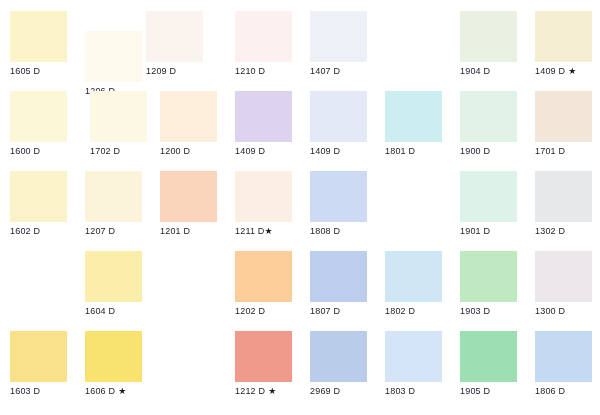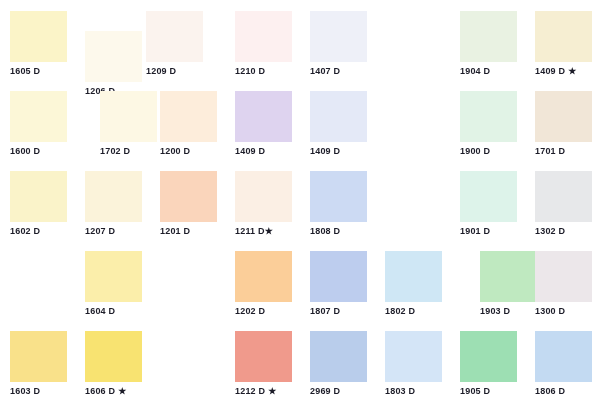--- a/index.html
+++ b/index.html
@@ -38,21 +38,21 @@
     top: 11px;
     width: 57px;
     height: 51px;
     box-sizing: border-box;
   }
   .swatch-label {
     position: absolute;
     left: 10px;
     top: 66px;
     font-size: 9px;
-    font-weight: bold;
+    font-weight: normal;
     color: #1c1c28;
     letter-spacing: 0.2px;
     white-space: nowrap;
     line-height: 11px;
   }
   .swatch-star {
     display: inline-block;
     font-size: 9px;
     line-height: 9px;
     color: #1c1c28;
@@ -93,36 +93,40 @@
       <div class="swatch-cell" style="left: 525px;">
         <div class="swatch-chip" style="background: rgb(246, 238, 210);"></div>
         <div class="swatch-label"><span>1409 D</span><span class="swatch-star star-spaced">★</span></div>
       </div>
     </div>
     <div class="swatch-row">
       <div class="swatch-cell" style="left: 0px;">
         <div class="swatch-chip" style="background: rgb(252, 247, 215);"></div>
         <div class="swatch-label"><span>1600 D</span></div>
       </div>
-      <div class="swatch-cell" style="left: 90px;">
+      <div class="swatch-cell" style="left: 80px;">
         <div class="swatch-chip" style="background: rgb(253, 248, 228);"></div>
         <div class="swatch-label"><span>1702 D</span></div>
       </div>
       <div class="swatch-cell" style="left: 150px;">
         <div class="swatch-chip" style="background: rgb(253, 237, 219);"></div>
         <div class="swatch-label"><span>1200 D</span></div>
       </div>
       <div class="swatch-cell" style="left: 225px;">
         <div class="swatch-chip" style="background: rgb(222, 211, 239);"></div>
         <div class="swatch-label"><span>1409 D</span></div>
       </div>
       <div class="swatch-cell" style="left: 300px;">
         <div class="swatch-chip" style="background: rgb(228, 233, 247);"></div>
         <div class="swatch-label"><span>1409 D</span></div>
       </div>
+      <div class="swatch-cell" style="left: 375px;">
+        <div class="swatch-chip" style="background: rgb(205, 238, 240);"></div>
+        <div class="swatch-label"><span>1801 D</span></div>
+      </div>
       <div class="swatch-cell" style="left: 450px;">
         <div class="swatch-chip" style="background: rgb(225, 243, 230);"></div>
         <div class="swatch-label"><span>1900 D</span></div>
       </div>
       <div class="swatch-cell" style="left: 525px;">
         <div class="swatch-chip" style="background: rgb(241, 230, 215);"></div>
         <div class="swatch-label"><span>1701 D</span></div>
       </div>
     </div>
     <div class="swatch-row">
@@ -165,21 +169,21 @@
         <div class="swatch-label"><span>1202 D</span></div>
       </div>
       <div class="swatch-cell" style="left: 300px;">
         <div class="swatch-chip" style="background: rgb(189, 205, 238);"></div>
         <div class="swatch-label"><span>1807 D</span></div>
       </div>
       <div class="swatch-cell" style="left: 375px;">
         <div class="swatch-chip" style="background: rgb(207, 231, 245);"></div>
         <div class="swatch-label"><span>1802 D</span></div>
       </div>
-      <div class="swatch-cell" style="left: 470px;">
+      <div class="swatch-cell" style="left: 450px;">
         <div class="swatch-chip" style="background: rgb(191, 233, 192);"></div>
         <div class="swatch-label"><span>1903 D</span></div>
       </div>
       <div class="swatch-cell" style="left: 525px;">
         <div class="swatch-chip" style="background: rgb(236, 231, 234);"></div>
         <div class="swatch-label"><span>1300 D</span></div>
       </div>
     </div>
     <div class="swatch-row">
       <div class="swatch-cell" style="left: 0px;">

